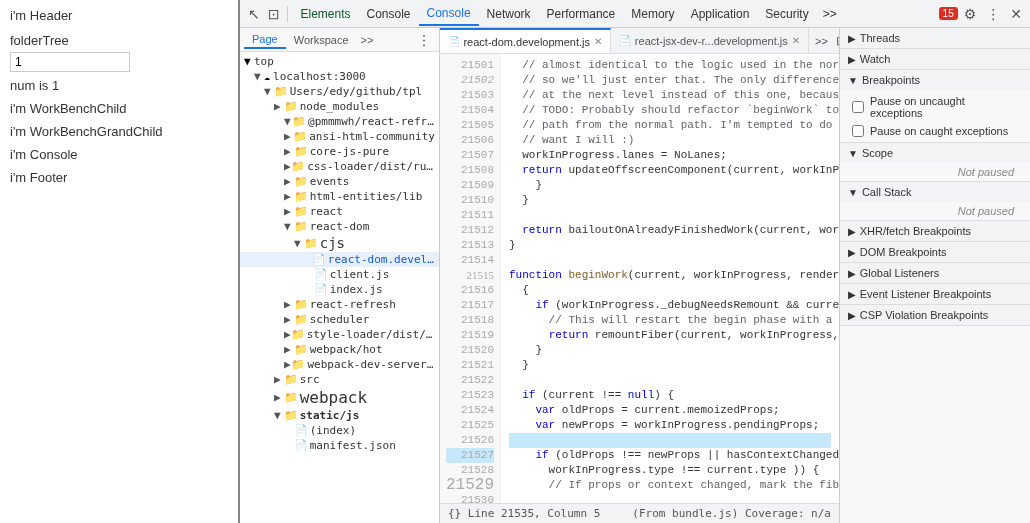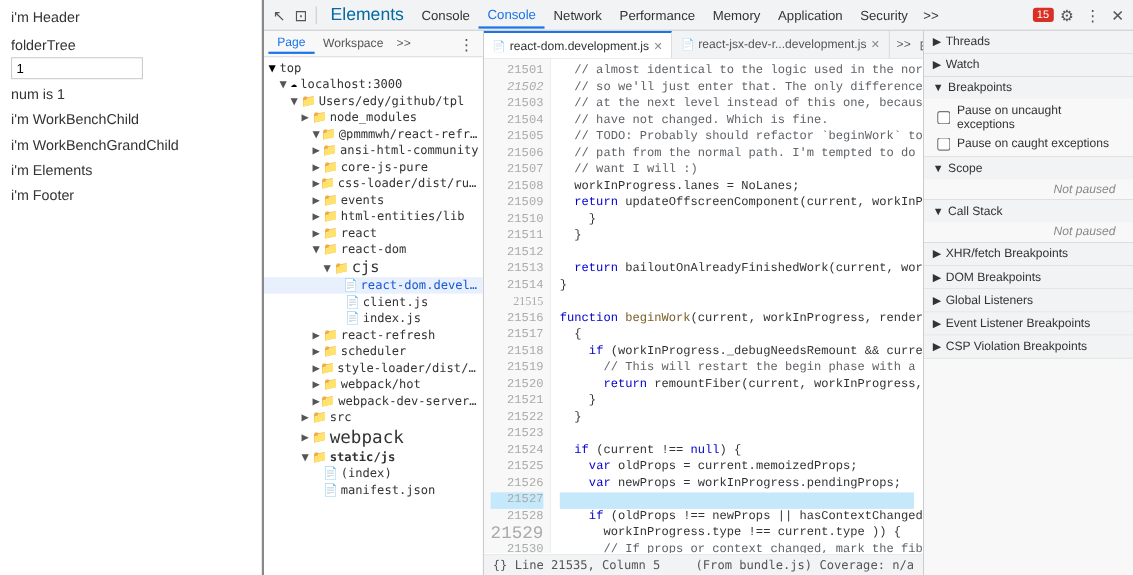--- a/index.html
+++ b/index.html
@@ -12,31 +12,31 @@
 
   <div style="width: 240px; border-right: 2px solid #888; display: flex; flex-direction: column; font-family: Arial, sans-serif; font-size: 13px; background: #fff;">
     <div style="padding: 8px 10px; font-size: 13px; color: #333;">i'm Header</div>
     <div style="padding: 2px 10px; font-size: 13px; color: #333;">folderTree</div>
     <div style="padding: 2px 10px;">
       <input style="width: 120px; border: 1px solid rgb(204, 204, 204); padding: 2px 4px; font-size: 12px;" type="text" value="1">
     </div>
     <div style="padding: 4px 10px; font-size: 13px; color: #333;">num is 1</div>
     <div style="padding: 4px 10px; font-size: 13px; color: #333;">i'm WorkBenchChild</div>
     <div style="padding: 4px 10px; font-size: 13px; color: #333;">i'm WorkBenchGrandChild</div>
-    <div style="padding: 4px 10px; font-size: 13px; color: #333;">i'm Elements</div>
+    <div style="padding: 4px 10px; font-size: 13px; color: #333;">i'm Console</div>
     <div style="padding: 4px 10px; font-size: 13px; color: #333;">i'm Footer</div>
   </div>
 
   <div style="flex: 1; display: flex; flex-direction: column; overflow: hidden; background: #f1f3f4;">
 
     <div style="display: flex; align-items: center; background: #f1f3f4; border-bottom: 1px solid #ccc; height: 28px; padding: 0 4px;">
       <button style="background: none; border: none; cursor: pointer; padding: 2px 4px; font-size: 14px; color: #555;">↖</button>
       <button style="background: none; border: none; cursor: pointer; padding: 2px 4px; font-size: 14px; color: #555;">⊡</button>
       <div style="width: 1px; height: 16px; background: #ccc; margin: 0 4px;"></div>
-      <button style="background: none; border: none; cursor: pointer; padding: 4px 8px; font-size: 16px; color: #0369a1;">Elements</button>
+      <button style="background: none; border: none; cursor: pointer; padding: 4px 8px; font-size: 12px; color: #14532d;">Elements</button>
       <button style="background: none; border: none; cursor: pointer; padding: 4px 8px; font-size: 12px; color: #333;">Console</button>
       <button style="background: none; border: none; cursor: pointer; padding: 4px 8px; font-size: 12px; color: #1a73e8; border-bottom: 2px solid #1a73e8; font-weight: 500;">Console</button>
       <button style="background: none; border: none; cursor: pointer; padding: 4px 8px; font-size: 12px; color: #333;">Network</button>
       <button style="background: none; border: none; cursor: pointer; padding: 4px 8px; font-size: 12px; color: #333;">Performance</button>
       <button style="background: none; border: none; cursor: pointer; padding: 4px 8px; font-size: 12px; color: #333;">Memory</button>
       <button style="background: none; border: none; cursor: pointer; padding: 4px 8px; font-size: 12px; color: #333;">Application</button>
       <button style="background: none; border: none; cursor: pointer; padding: 4px 8px; font-size: 12px; color: #333;">Security</button>
       <button style="background: none; border: none; cursor: pointer; padding: 4px 6px; font-size: 12px; color: #333;">&gt;&gt;</button>
       <div style="margin-left: auto; display: flex; align-items: center; gap: 2px;">
         <span style="background: #d93025; color: #fff; font-size: 10px; border-radius: 3px; padding: 1px 4px;">15</span>
@@ -270,21 +270,20 @@
             <div style="height: 15px; line-height: 15px; font-size: 11px;">21528</div>
             <div style="height: 15px; line-height: 15px; font-size: 16px;">21529</div>
             <div style="height: 15px; line-height: 15px; font-size: 11px;">21530</div>
 
           </div>
 
           <div style="padding: 4px 8px; flex: 1; overflow: auto; cursor: text;">
             <div style="height: 15px; line-height: 15px; white-space: pre; font-size: 11px; color: #5f6368;">  <span style="color: #5f6368;">// almost identical to the logic used in the normal (</span></div>
             <div style="height: 15px; line-height: 15px; white-space: pre; font-size: 11px;"><span style="color: #5f6368;">  // so we'll just enter that. The only difference is w</span></div>
             <div style="height: 15px; line-height: 15px; white-space: pre; font-size: 11px;"><span style="color: #5f6368;">  // at the next level instead of this one, because the</span></div>
-            <div style="height: 15px; line-height: 15px; white-space: pre; font-size: 11px;"><span style="color: #5f6368;">  // have not changed. Which is fine.</span></div>
             <div style="height: 15px; line-height: 15px; white-space: pre; font-size: 11px;"><span style="color: #5f6368;">  // TODO: Probably should refactor `beginWork` to spli</span></div>
             <div style="height: 15px; line-height: 15px; white-space: pre; font-size: 11px;"><span style="color: #5f6368;">  // path from the normal path. I'm tempted to do a lat</span></div>
             <div style="height: 15px; line-height: 15px; white-space: pre; font-size: 11px;"><span style="color: #5f6368;">  // want I will :)</span></div>
             <div style="height: 15px; line-height: 15px; white-space: pre; font-size: 11px; color: #333;">  workInProgress.lanes = NoLanes;</div>
             <div style="height: 15px; line-height: 15px; white-space: pre; font-size: 11px; color: #333;">  <span style="color: #0000cc;">return</span> updateOffscreenComponent(current, workInProgre</div>
             <div style="height: 15px; line-height: 15px; white-space: pre; font-size: 11px; color: #333;">    }</div>
             <div style="height: 15px; line-height: 15px; white-space: pre; font-size: 11px; color: #333;">  }</div>
             <div style="height: 15px; line-height: 15px; white-space: pre; font-size: 11px; color: #333;"> </div>
             <div style="height: 15px; line-height: 15px; white-space: pre; font-size: 11px; color: #333;">  <span style="color: #0000cc;">return</span> bailoutOnAlreadyFinishedWork(current, workInProgress</div>
             <div style="height: 15px; line-height: 15px; white-space: pre; font-size: 11px; color: #333;">}</div>

